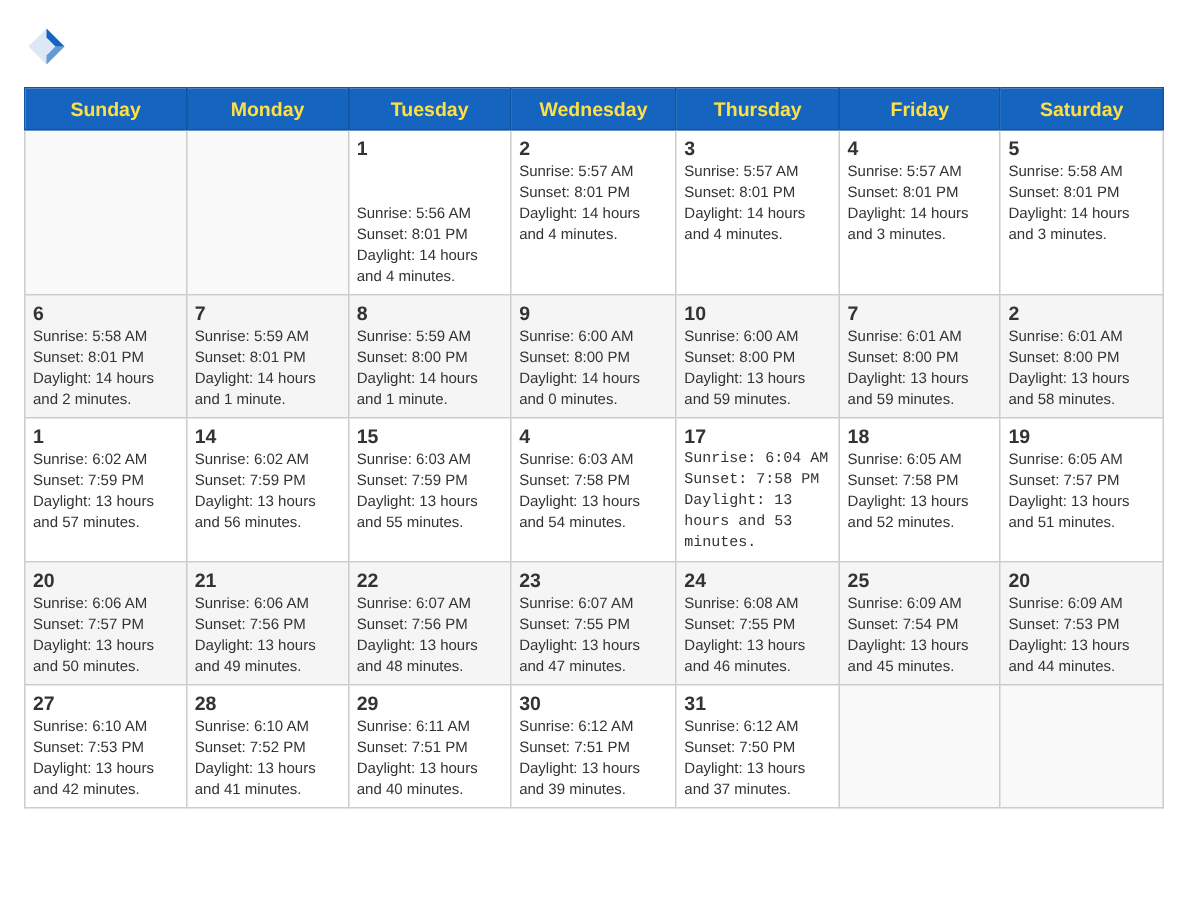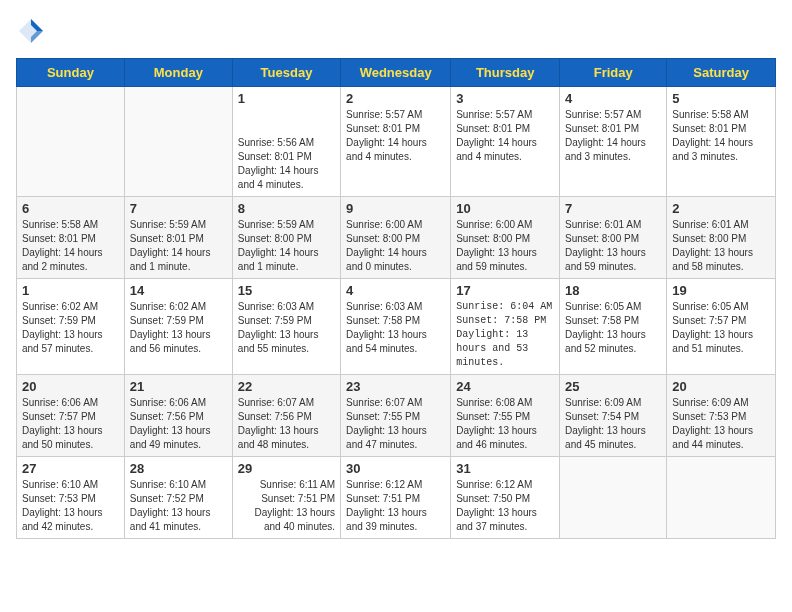--- a/index.html
+++ b/index.html
@@ -308,21 +308,21 @@
 Daylight: 13 hours and 42 minutes.</div>
         </td>
         <td>
           <span class="day-num">28</span>
           <div class="day-info" style="white-space: pre-line;">Sunrise: 6:10 AM
 Sunset: 7:52 PM
 Daylight: 13 hours and 41 minutes.</div>
         </td>
         <td>
           <span class="day-num">29</span>
-          <div class="day-info" style="white-space: pre-line; text-align: right;">Sunrise: 6:11 AM
+          <div class="day-info" style="white-space: pre-line;">Sunrise: 6:11 AM
 Sunset: 7:51 PM
 Daylight: 13 hours and 40 minutes.</div>
         </td>
         <td>
           <span class="day-num">30</span>
           <div class="day-info" style="white-space: pre-line;">Sunrise: 6:12 AM
 Sunset: 7:51 PM
 Daylight: 13 hours and 39 minutes.</div>
         </td>
         <td>

